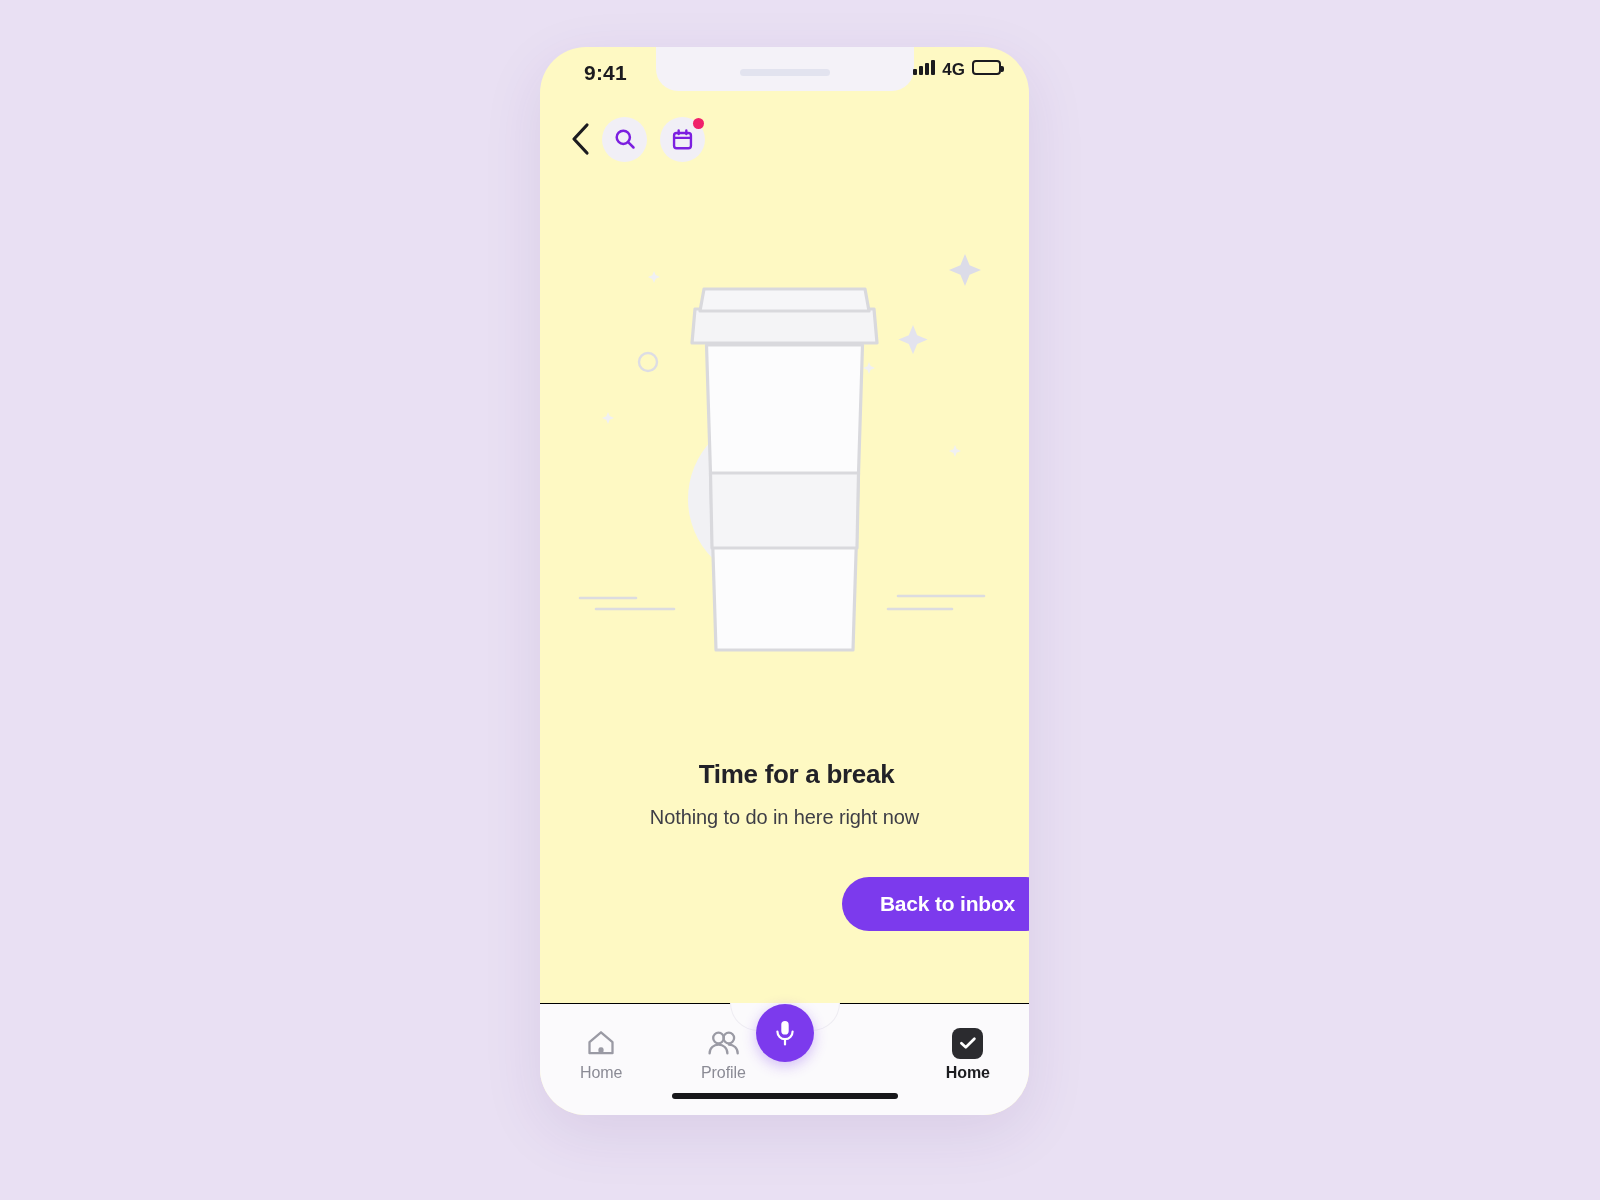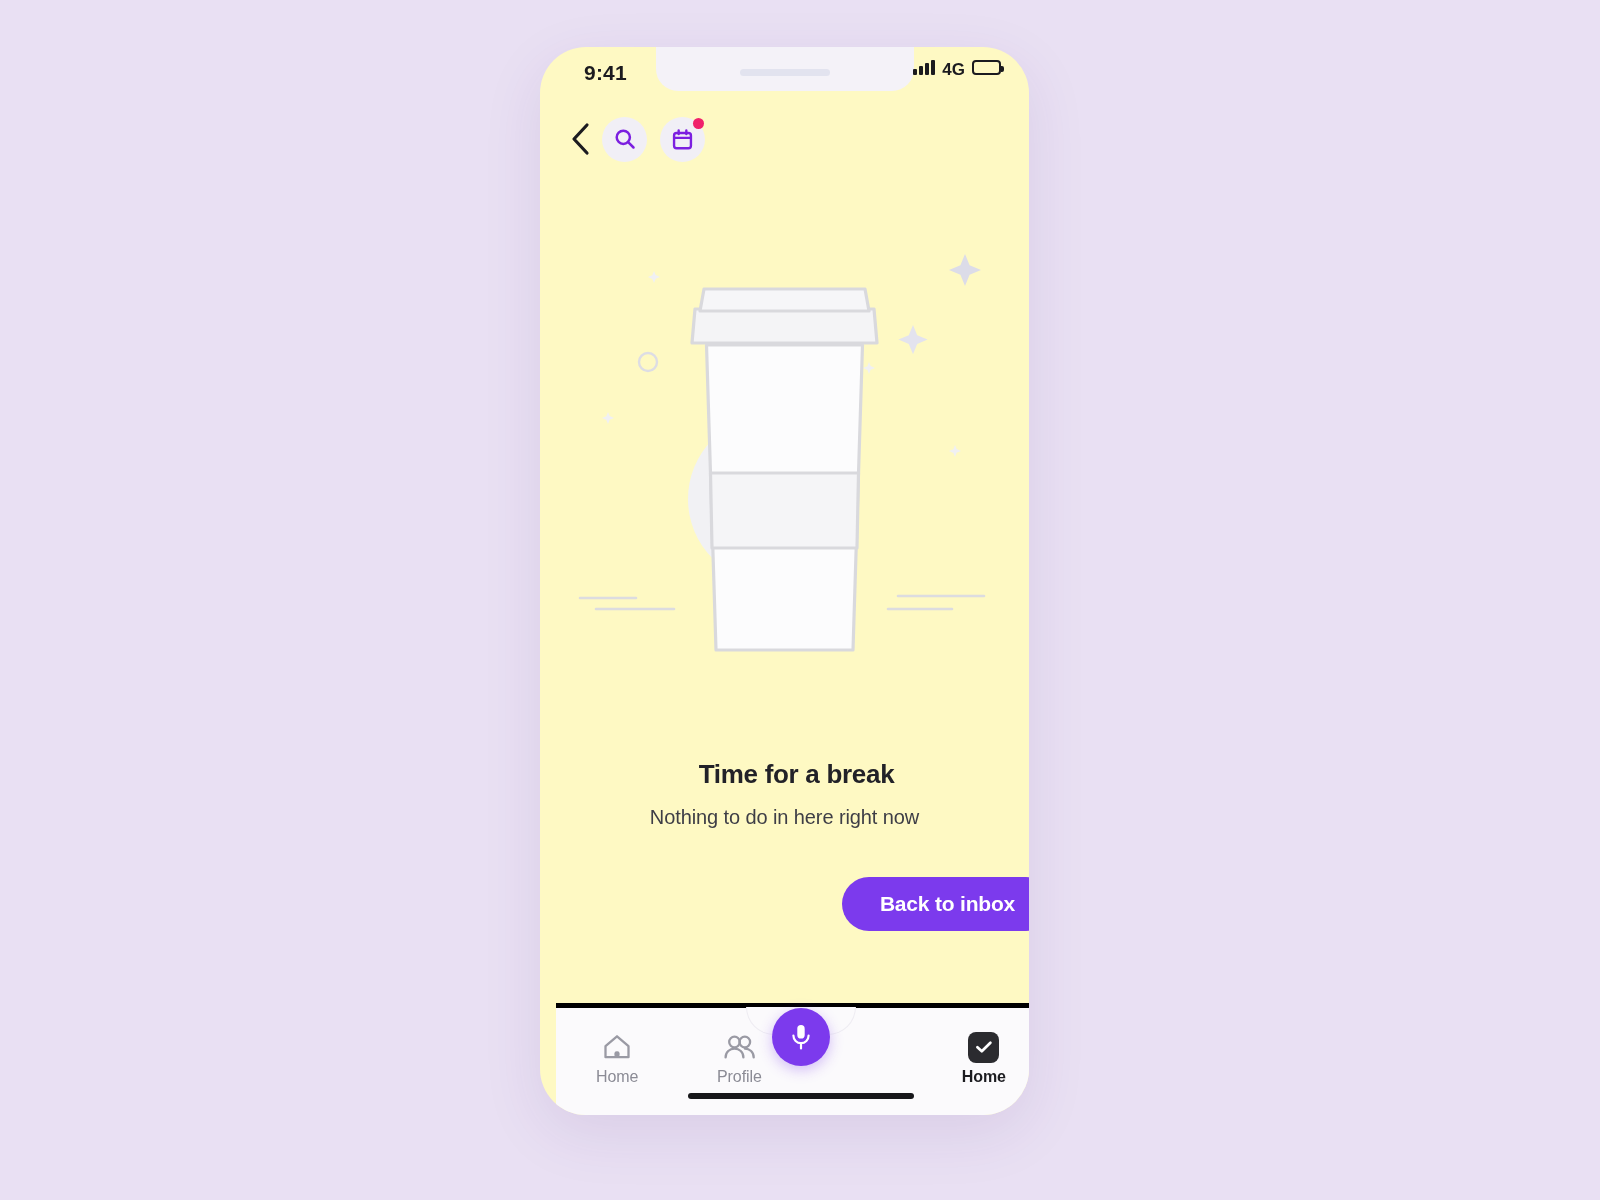--- a/index.html
+++ b/index.html
@@ -245,26 +245,26 @@
     font-family: "Liberation Sans", sans-serif;
     font-size: 21px;
     font-weight: bold;
     letter-spacing: -0.2px;
     cursor: pointer;
   }
 
   
   .bottom-nav {
     position: absolute;
-    left: 16px;
+    left: 0;
     bottom: 0;
     width: 100%;
     height: 112px;
     background: #fbfafc;
-    border-top: 5px solid #000000;
+    border-top: 1px solid #000000;
   }
   .nav-notch {
     position: absolute;
     left: 50%;
     top: -1px;
     transform: translateX(-50%);
     width: 110px;
     height: 28px;
     background: #fbfafc;
     border-radius: 0 0 55px 55px;

